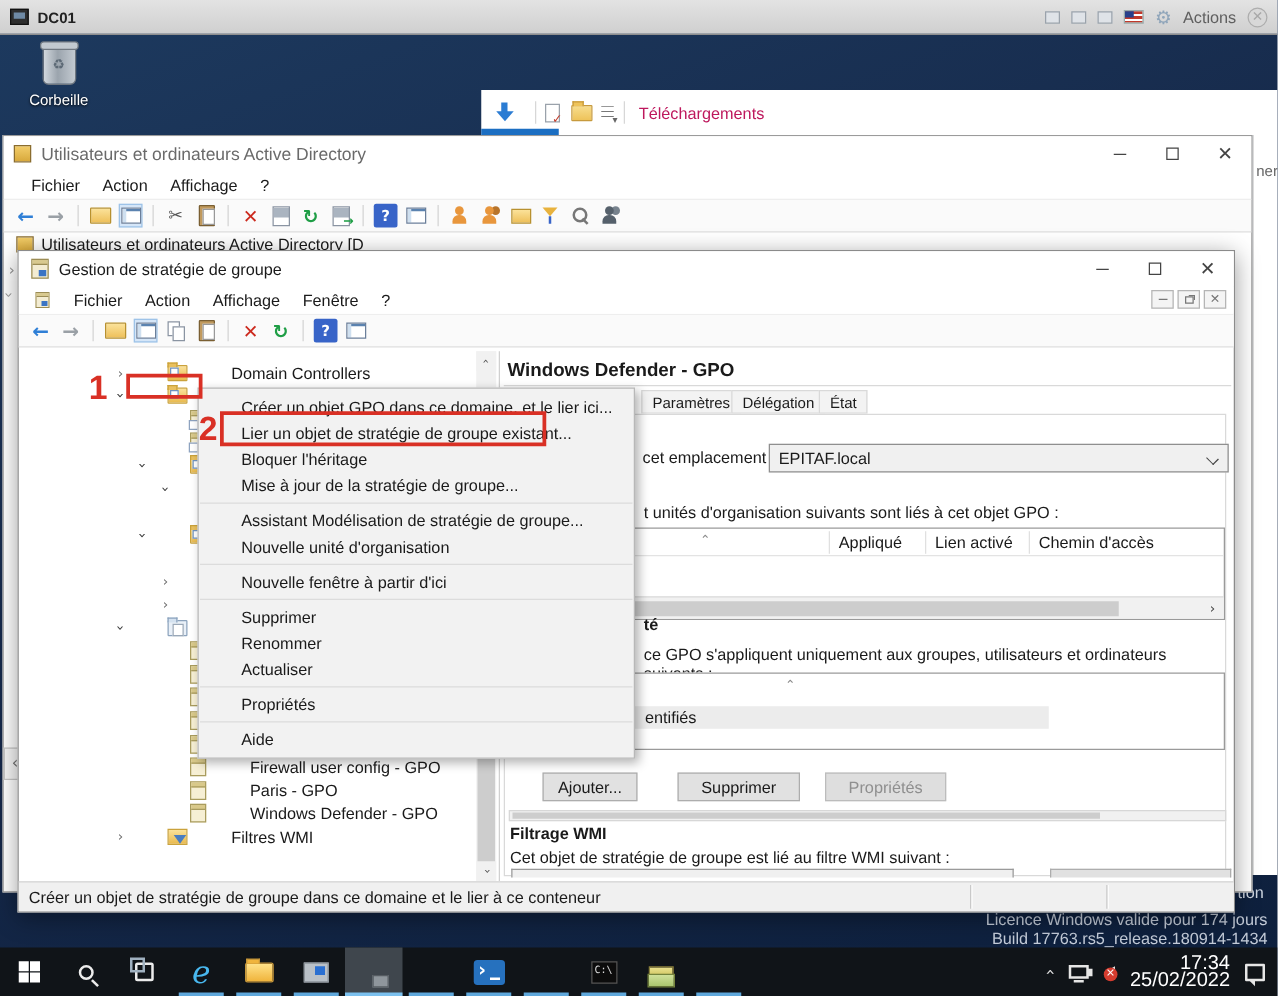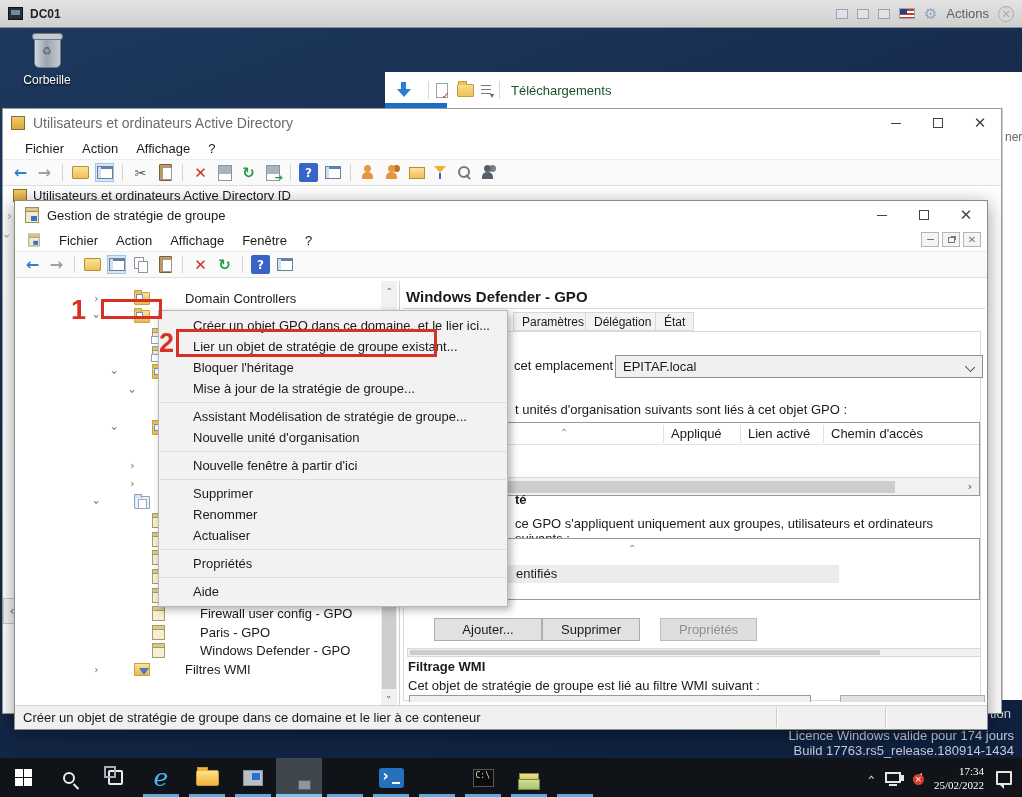--- a/index.html
+++ b/index.html
@@ -38,21 +38,21 @@
   #xstrip .dl-arrow { width:14px; height:16px; position:relative; margin-right:10px; }
   #xstrip .dl-arrow::before { content:""; position:absolute; left:4px; top:0; width:5px; height:8px; background:#2b7cd3; }
   #xstrip .dl-arrow::after { content:""; position:absolute; left:0; top:7px; border-left:7px solid transparent; border-right:7px solid transparent; border-top:8px solid #2b7cd3; }
   .xsep { width:1px; height:18px; background:#d7d7d7; margin:0 7px; }
   #xstrip .doc { width:12px; height:15px; background:#fff; border:1px solid #9aa2ab; position:relative; }
   #xstrip .doc::after { content:"✓"; position:absolute; right:-3px; bottom:-4px; color:#c43c2a; font-size:10px; font-weight:bold; font-family:"DejaVu Sans",sans-serif; }
   #xstrip .fold { width:17px; height:13px; background:linear-gradient(#f7dd8d,#eec35a); border:1px solid #c79a3d; border-radius:1px; margin-left:9px; position:relative; }
   #xstrip .fold::before { content:""; position:absolute; top:-4px; left:0; width:7px; height:3px; background:#eec35a; border:1px solid #c79a3d; border-bottom:none; }
   #xstrip .drop { width:12px; height:12px; margin-left:6px; background:repeating-linear-gradient(#777 0 1px,transparent 1px 4px); background-size:10px 9px; background-repeat:no-repeat; background-position:1px 1px; position:relative; }
   #xstrip .drop::after { content:"▾"; position:absolute; right:-2px; bottom:-4px; font-size:8px; color:#666; font-family:"DejaVu Sans",sans-serif; }
-  #xstrip .loc { color:#14532d; margin-left:4px; }
+  #xstrip .loc { color:#be185d; margin-left:4px; }
   #xstrip .tabline { position:absolute; left:0; bottom:0; width:62px; height:5px; background:#1b6ec2; }
 
   
   #sliver { left:1002px; top:108px; width:20px; height:592px; background:#fff; border-left:1px solid #cfcfcf; z-index:1; color:#666; font-size:12px; padding:22px 0 0 2px; }
 
   
   .titlebar { display:flex; align-items:center; height:28px; padding-left:8px; background:#fff; }
   .tb-controls { margin-left:auto; display:flex; height:100%; }
   .tb-btn { width:42px; display:flex; align-items:center; justify-content:center; color:#444; }
   .gl-min { width:10px; border-bottom:1px solid #444; height:1px; }
@@ -163,21 +163,21 @@
   .colhd { position:absolute; top:3px; font-size:13px; white-space:nowrap; }
   #links-hscroll { position:absolute; left:0; right:0; bottom:0; height:18px; background:#f1f1f1; border-top:1px solid #dadada; }
   #links-thumb { position:absolute; left:3px; top:3px; width:482px; height:12px; background:#cdcdcd; }
   #links-right { position:absolute; right:2px; top:2px; width:14px; height:14px; color:#444; font-size:11px; text-align:center; line-height:14px; font-family:"DejaVu Sans",sans-serif; }
   #sec-frag { position:absolute; left:111px; top:160px; font-weight:bold; }
   #sec-cap { position:absolute; left:111px; top:184px; }
   #sec-list { position:absolute; left:5px; top:206px; width:571px; height:62px; border:1px solid #9a9a9a; background:#fff; }
   #sec-row { position:absolute; left:1px; top:26px; width:428px; height:18px; background:#ececec; }
   #sec-rowtext { position:absolute; left:106px; top:27px; }
   .btn { position:absolute; top:286px; height:23px; background:#e1e1e1; border:1px solid #adadad; text-align:center; padding-top:3px; font-size:13px; }
-  #btn-add { left:30px; width:108px; }
+  #btn-add { left:30px; width:76px; }
   #btn-rem { left:138px; width:98px; }
   #btn-props { left:256px; width:97px; background:#dedede; border-color:#bcbcbc; color:#8f8f8f; }
   #thin-scroll { position:absolute; left:3px; top:316px; width:574px; height:9px; background:#f1f1f1; border:1px solid #d7d7d7; }
   #thin-thumb { position:absolute; left:2px; top:1px; width:470px; height:5px; background:#cdcdcd; }
   #wmi-head { position:absolute; left:4px; top:327px; font-weight:bold; }
   #wmi-cap { position:absolute; left:4px; top:346px; }
   #wmi-combo { position:absolute; left:5px; top:363px; width:402px; height:7px; background:#f0f0f0; border:1px solid #9a9a9a; border-bottom:none; }
   #wmi-btn { position:absolute; left:436px; top:363px; width:145px; height:7px; background:#e1e1e1; border:1px solid #adadad; border-bottom:none; }
 
   #gpmc-status { position:absolute; left:0; right:0; bottom:0; height:24px; background:#f0f0f0; border-top:1px solid #d4d4d4; }
@@ -228,21 +228,21 @@
   .tile.cmd .glyph::before { content:"C:\\"; position:absolute; left:2px; top:1px; color:#ddd; font-size:8px; font-family:"DejaVu Sans Mono",monospace; }
   .tile.dhcp .glyph { width:20px; height:9px; background:linear-gradient(#eae28f,#cfc35f); border:1px solid #8a7f3a; }
   .tile.dhcp .glyph::after { content:""; position:absolute; left:-2px; top:5px; width:20px; height:9px; background:linear-gradient(#cfe09a,#a9c46e); border:1px solid #74833c; }
   #tray { margin-left:auto; display:flex; align-items:center; gap:12px; padding-right:10px; color:#fff; }
   .tray-chev { font-family:"DejaVu Sans",sans-serif; color:#e6e6e6; display:inline-block; transform:rotate(-90deg); font-size:13px; }
   .tray-net { width:16px; height:11px; border:2px solid #e6e6e6; position:relative; }
   .tray-net::after { content:""; position:absolute; left:2px; bottom:-5px; width:8px; height:2px; background:#e6e6e6; }
   .tray-vol { width:0; height:0; border-top:5px solid transparent; border-bottom:5px solid transparent; border-right:9px solid #e6e6e6; position:relative; }
   .tray-vol::before { content:""; position:absolute; left:-13px; top:-3px; width:4px; height:6px; background:#e6e6e6; }
   .tray-vol::after { content:"×"; position:absolute; left:0px; top:-4px; width:11px; height:11px; background:#d53c2f; border-radius:50%; color:#fff; font-size:9px; line-height:11px; text-align:center; font-family:"DejaVu Sans",sans-serif; }
-  #tray-clock { font-size:11px; text-align:right; line-height:14px;font-family:Liberation Serif, serif; }
+  #tray-clock { font-size:16px; text-align:right; line-height:14px; }
   .tray-ac { width:16px; height:14px; border:2px solid #e6e6e6; border-radius:1px; position:relative; }
   .tray-ac::after { content:""; position:absolute; left:1px; bottom:-6px; border-left:5px solid transparent; border-right:0 solid transparent; border-top:5px solid #e6e6e6; }
 </style>
 </head>
 <body>
 
 <div id="vm-bar" class="abs">
   <span id="vm-icon"></span>
   <span id="vm-title">DC01</span>
   <span id="vm-right">

